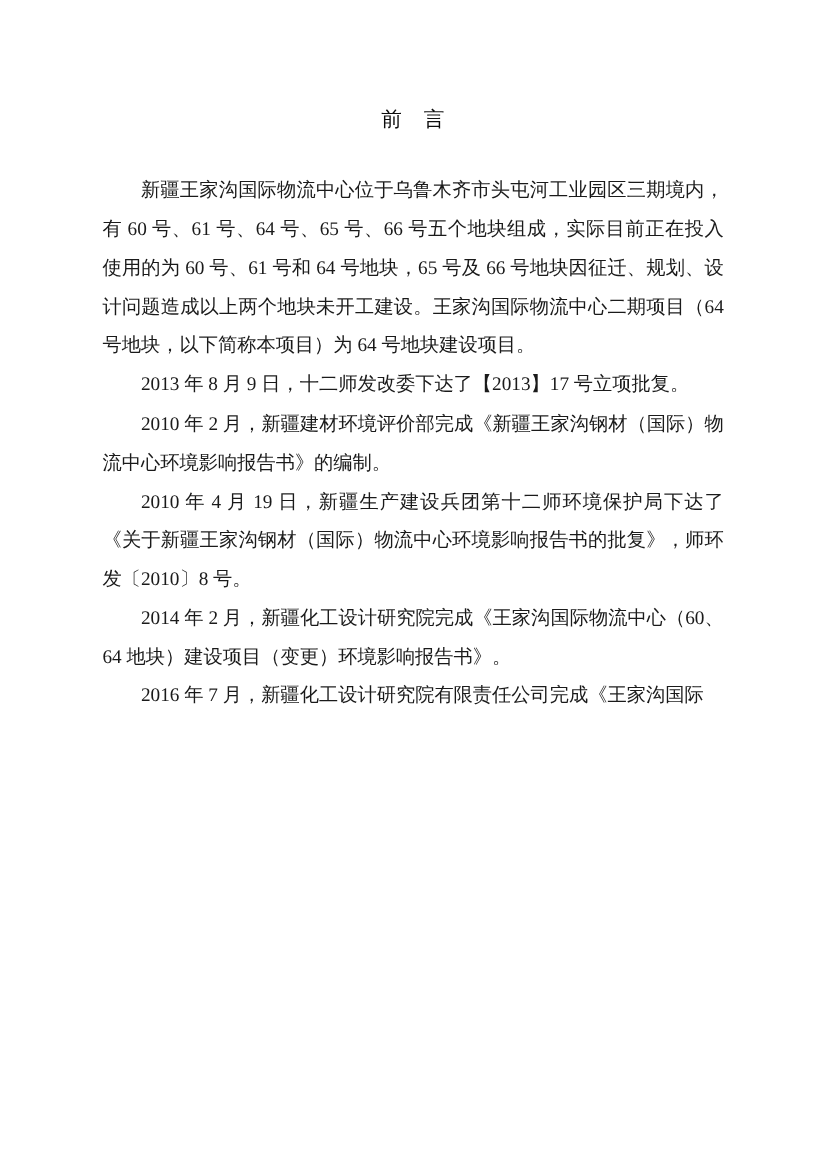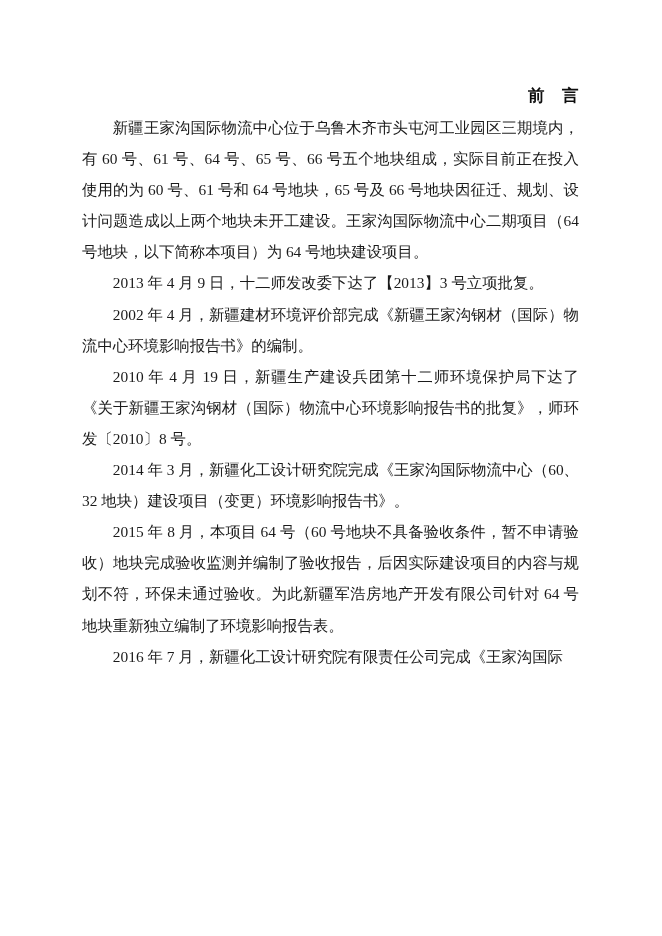--- a/index.html
+++ b/index.html
@@ -20,32 +20,32 @@
   }
 
   .content {
     position: absolute;
     left: 82px;
     top: 0;
     width: 497px;
   }
 
   .doc-title {
-    text-align: right;
-    font-weight: bold;
+    text-align: center;
+    font-weight: normal;
     font-size: 16.5px;
     letter-spacing: 0.5px;
     margin-top: 84px;
     margin-bottom: 0;
     line-height: 24px;
     color: #0d0d0d;
   }
 
   .body-block {
-    margin-top: 4px;
+    margin-top: 29px;
   }
 
   p.para {
     margin: 0;
     font-size: 15.4px;
     line-height: 31.1px;
     text-align: justify;
     text-justify: inter-ideograph;
     text-indent: 2em;
     color: #1a1a1a;
@@ -56,22 +56,21 @@
 </head>
 <body>
 
 <div class="page">
   <div class="content">
 
     <h1 class="doc-title">前　言</h1>
 
     <div class="body-block">
       <p class="para">新疆王家沟国际物流中心位于乌鲁木齐市头屯河工业园区三期境内，有 60 号、61 号、64 号、65 号、66 号五个地块组成，实际目前正在投入使用的为 60 号、61 号和 64 号地块，65 号及 66 号地块因征迁、规划、设计问题造成以上两个地块未开工建设。王家沟国际物流中心二期项目（64 号地块，以下简称本项目）为 64 号地块建设项目。</p>
-      <p class="para">2013 年 4 月 9 日，十二师发改委下达了【2013】3 号立项批复。</p>
-      <p class="para">2002 年 4 月，新疆建材环境评价部完成《新疆王家沟钢材（国际）物流中心环境影响报告书》的编制。</p>
+      <p class="para">2013 年 8 月 9 日，十二师发改委下达了【2013】17 号立项批复。</p>
+      <p class="para">2010 年 2 月，新疆建材环境评价部完成《新疆王家沟钢材（国际）物流中心环境影响报告书》的编制。</p>
       <p class="para">2010 年 4 月 19 日，新疆生产建设兵团第十二师环境保护局下达了《关于新疆王家沟钢材（国际）物流中心环境影响报告书的批复》，师环发〔2010〕8 号。</p>
-      <p class="para">2014 年 3 月，新疆化工设计研究院完成《王家沟国际物流中心（60、32 地块）建设项目（变更）环境影响报告书》。</p>
-      <p class="para">2015 年 8 月，本项目 64 号（60 号地块不具备验收条件，暂不申请验收）地块完成验收监测并编制了验收报告，后因实际建设项目的内容与规划不符，环保未通过验收。为此新疆军浩房地产开发有限公司针对 64 号地块重新独立编制了环境影响报告表。</p>
+      <p class="para">2014 年 2 月，新疆化工设计研究院完成《王家沟国际物流中心（60、64 地块）建设项目（变更）环境影响报告书》。</p>
       <p class="para">2016 年 7 月，新疆化工设计研究院有限责任公司完成《王家沟国际</p>
     </div>
 
   </div>
 </div>
 
 </body></html>

